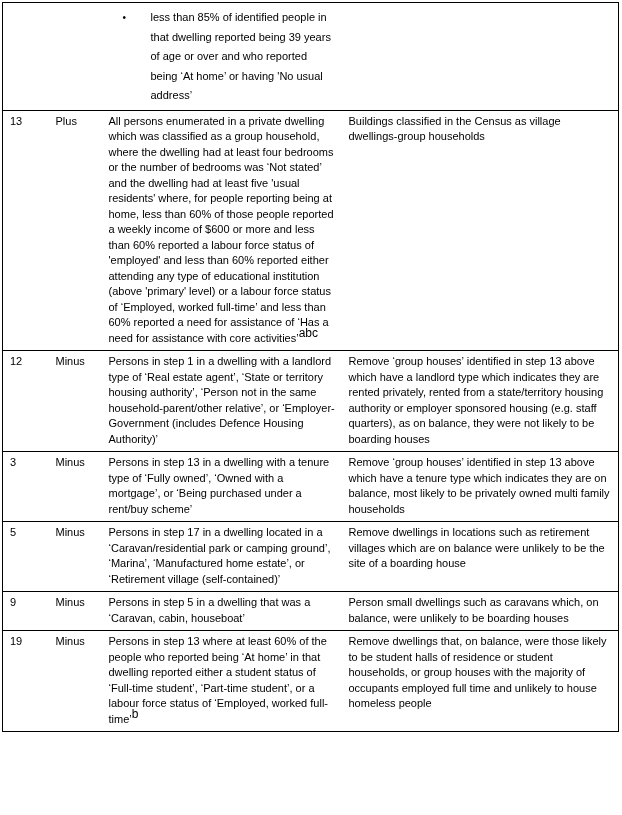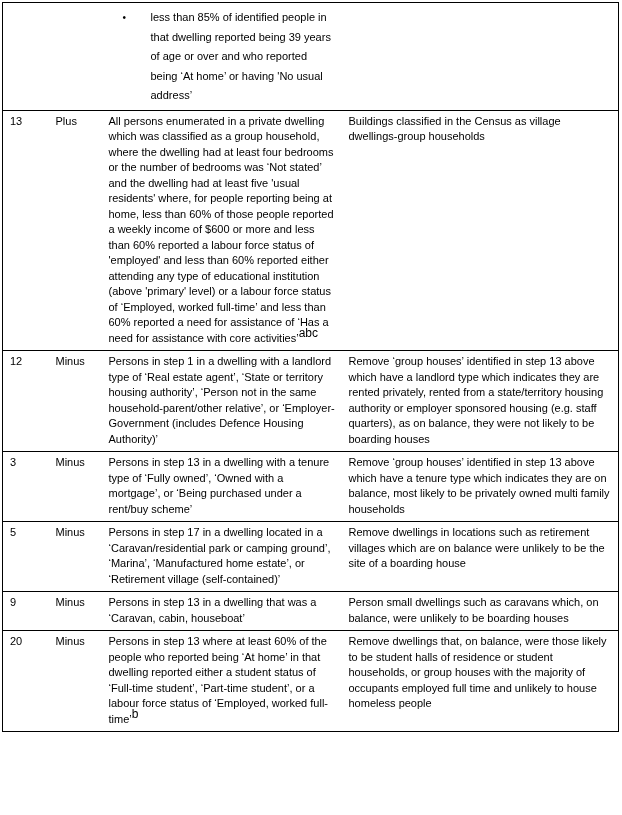--- a/index.html
+++ b/index.html
@@ -108,25 +108,25 @@
     <tr class="data-row">
       <td class="step-cell"><span>5</span></td>
       <td class="op-cell"><span>Minus</span></td>
       <td class="desc-cell"><span>Persons in step 17 in a dwelling located in a ‘Caravan/residential park or camping ground’, ‘Marina’, ‘Manufactured home estate’, or ‘Retirement village (self-contained)’</span></td>
       <td class="expl-cell"><span>Remove dwellings in locations such as retirement villages which are on balance were unlikely to be the site of a boarding house</span></td>
     </tr>
 
     <tr class="data-row">
       <td class="step-cell"><span>9</span></td>
       <td class="op-cell"><span>Minus</span></td>
-      <td class="desc-cell"><span>Persons in step 13 in a dwelling that was a ‘Caravan, cabin, houseboat’</span></td>
+      <td class="desc-cell"><span>Persons in step 5 in a dwelling that was a ‘Caravan, cabin, houseboat’</span></td>
       <td class="expl-cell"><span>Person small dwellings such as caravans which, on balance, were unlikely to be boarding houses</span></td>
     </tr>
 
     <tr class="data-row">
-      <td class="step-cell"><span>20</span></td>
+      <td class="step-cell"><span>19</span></td>
       <td class="op-cell"><span>Minus</span></td>
       <td class="desc-cell"><span>Persons in step 13 where at least 60% of the people who reported being ‘At home’ in that dwelling reported either a student status of ‘Full-time student’, ‘Part-time student’, or a labour force status of ‘Employed, worked full-time’</span><sup>b</sup></td>
       <td class="expl-cell"><span>Remove dwellings that, on balance, were those likely to be student halls of residence or student households, or group houses with the majority of occupants employed full time and unlikely to house homeless people</span></td>
     </tr>
 
   </tbody>
 </table>
 
 </body></html>

